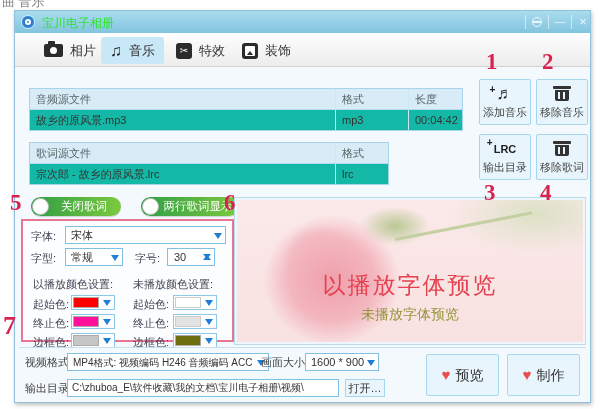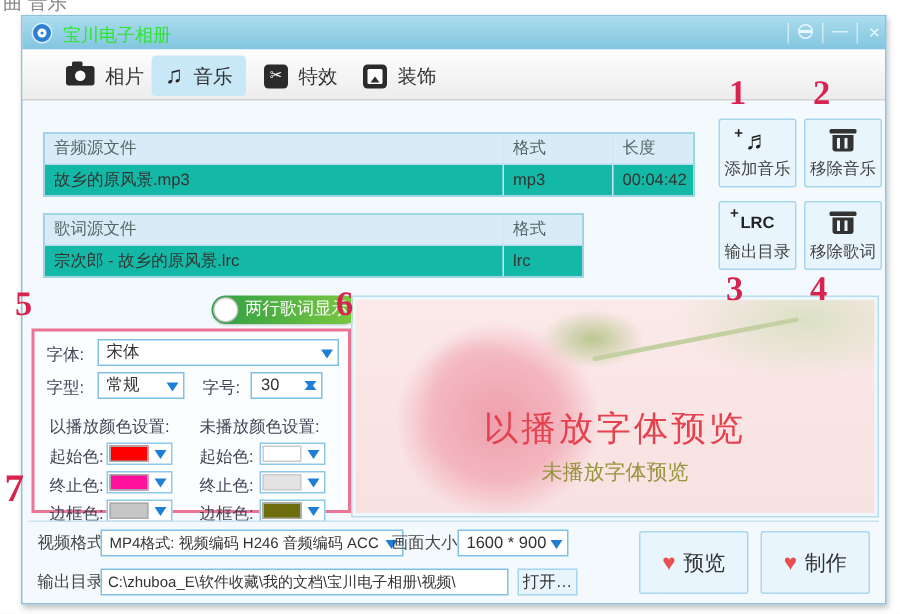--- a/index.html
+++ b/index.html
@@ -150,20 +150,24 @@
     </div>
     <div class="sbtn" style="left:464px;top:123px">
       <span class="lrcic"><span class="plus">+</span><span>LRC</span></span>
       <span class="lab">输出目录</span>
     </div>
     <div class="sbtn" style="left:521px;top:123px">
       <span class="trash" style="display:block"></span>
       <span class="lab">移除歌词</span>
     </div>
 
+    <div class="toggle" style="left:16px;top:186px;width:90px">
+      <span class="knob"></span>
+      <span>关闭歌词</span>
+    </div>
     <div class="toggle" style="left:126px;top:186px;width:98px">
       <span class="knob"></span>
       <span>两行歌词显示</span>
     </div>
 
     <div class="fpanel">
       <span class="flabel" style="left:8px;top:8px">字体:</span>
       <div class="dd" style="left:42px;top:5px;width:161px">
         <span>宋体</span>
         <span class="dar"></span>

